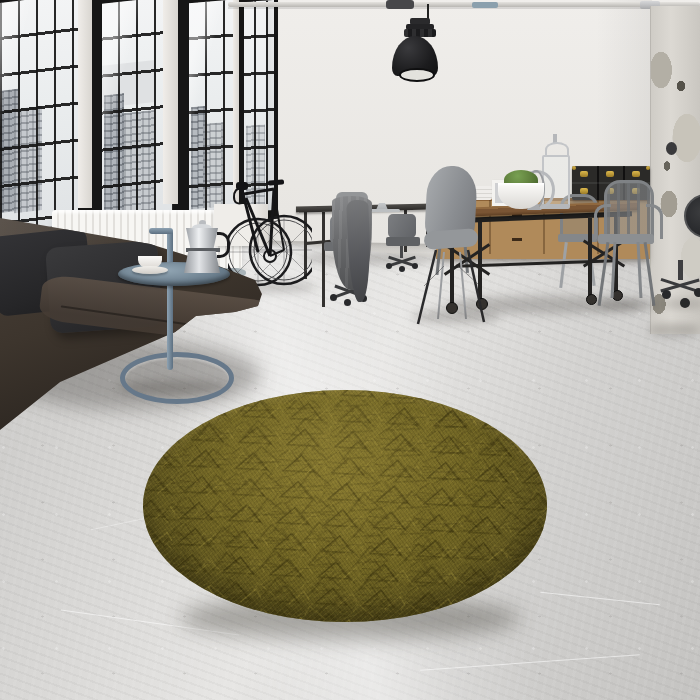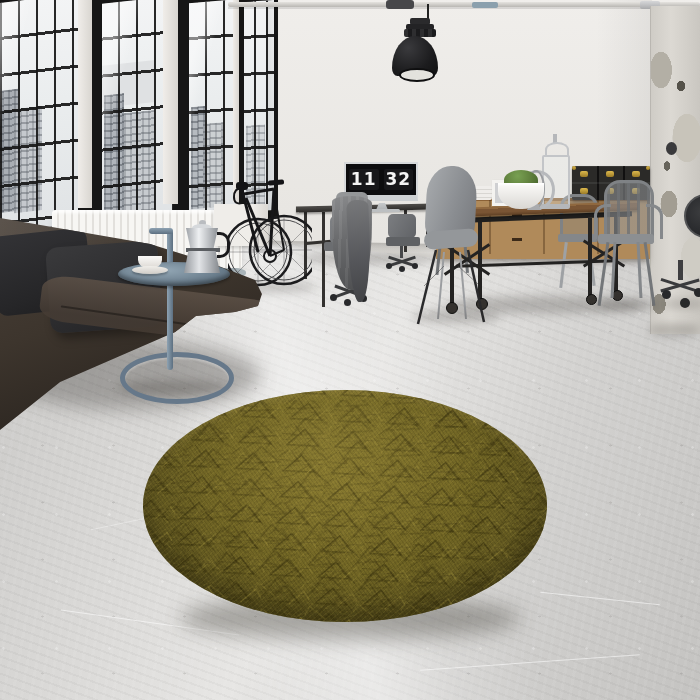--- a/index.html
+++ b/index.html
@@ -277,24 +277,20 @@
     <i class="abs" style="left:2px;top:25px;width:34px;height:9px;background:#5f6164;border-radius:2px;"></i>
     <i class="abs" style="left:16px;top:34px;width:3px;height:12px;background:#47484a;"></i>
     <i class="abs" style="left:4px;top:48px;width:28px;height:2.5px;background:#3a3b3d;transform:rotate(18deg);"></i>
     <i class="abs" style="left:4px;top:48px;width:28px;height:2.5px;background:#3a3b3d;transform:rotate(-18deg);"></i>
     <i class="wheel" style="left:2px;top:51px;width:6px;height:6px;"></i>
     <i class="wheel" style="left:15px;top:54px;width:6px;height:6px;"></i>
     <i class="wheel" style="left:28px;top:51px;width:6px;height:6px;"></i>
   </div>
 
   <div class="abs" style="left:342px;top:160px;width:80px;height:52px;">
-    <div class="screen">
-      <span>11</span>
-        <span>32</span>
-    </div>
     <i class="abs" style="left:34px;top:43px;width:12px;height:7px;background:linear-gradient(#c6c9cb,#aeb1b3);clip-path:polygon(25% 0,75% 0,100% 100%,0 100%);"></i>
     <i class="abs" style="left:22px;top:49px;width:36px;height:3px;background:#bcbfc1;border-radius:2px;"></i>
   </div>
 
   <div class="abs" style="left:330px;top:192px;width:48px;height:112px;">
     <i class="abs" style="left:6px;top:0;width:32px;height:12px;background:#949698;border-radius:6px;"></i>
     <i class="abs" style="left:2px;top:4px;width:40px;height:94px;
        background:linear-gradient(170deg,#88898b,#6a6b6d 45%,#4e4f51);border-radius:45% 50% 40% 48% / 6% 8% 70% 64%;">
        <i class="jacket-folds"></i>
       </i>

